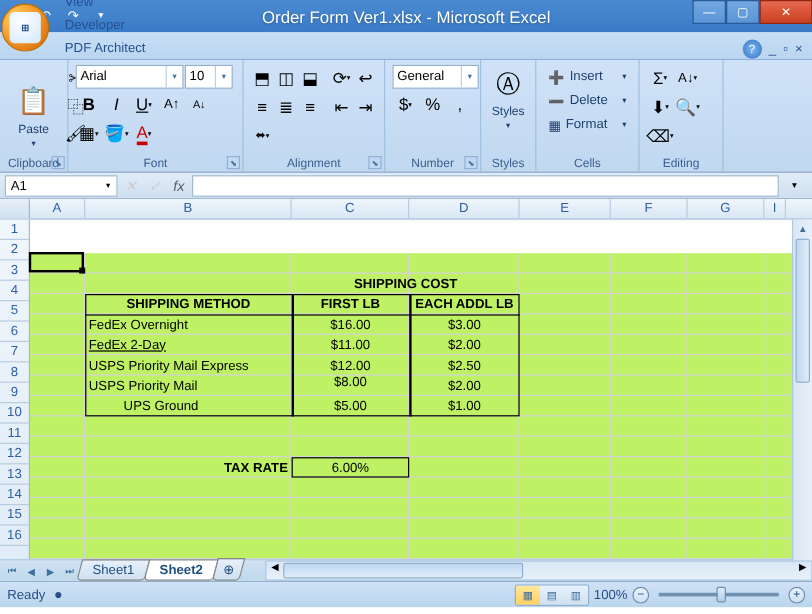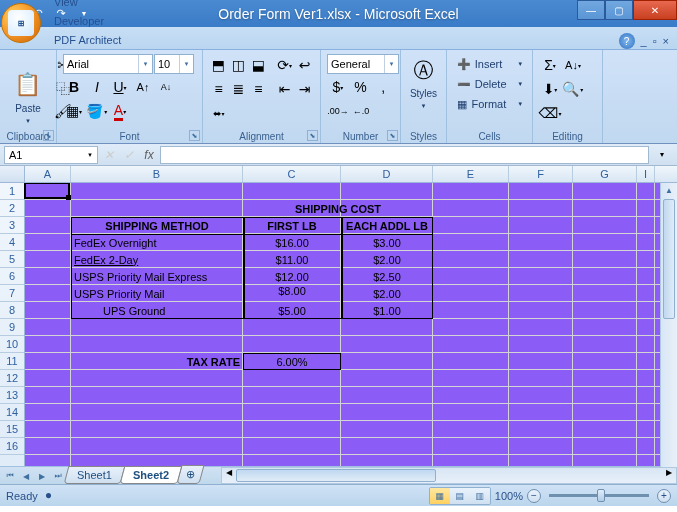--- a/index.html
+++ b/index.html
@@ -48,21 +48,21 @@
 .formula-input{flex:1;height:18px;border:1px solid #a0b8d0;background:#fff;}
 
 
 .grid-wrap { position: relative; height: 318px; display:flex; flex-direction:column; }
 .col-headers { display:flex; height:17px; background:linear-gradient(#f0f6fc,#d8e6f4); border-bottom:1px solid #9db8d8;}
 .corner { width:25px; border-right:1px solid #9db8d8; background:linear-gradient(#e8f0fa,#d0e0f0);}
 .ch { border-right:1px solid #b8cce0; display:flex;align-items:center;justify-content:center;font-size:11px;color:#3060a0;}
 .grid-body { flex:1; display:flex; overflow:hidden;}
 .row-headers { width:25px; background:linear-gradient(#f0f6fc,#e0ecf8); border-right:1px solid #9db8d8;}
 .rh { height:17px; border-bottom:1px solid #b8cce0;display:flex;align-items:center;justify-content:center;font-size:11px;color:#3060a0;}
-.cells { position:relative; flex:1; background:#8b5cf6;}
+.cells { position:relative; flex:1; background:#bef264;margin-top:28px;}
 .gridlines-v { position:absolute;top:0;bottom:0;border-right:1px solid #d4d4d4;}
 .gridlines-h { position:absolute;left:0;right:0;border-bottom:1px solid #d4d4d4;}
 .cell { position:absolute; height:17px; display:flex;align-items:center;padding:0 3px;font-size:11px;font-family:Arial,sans-serif;}
 .cell.center{justify-content:center;}
 .cell.right{justify-content:flex-end;}
 .cell.bold{font-weight:bold;}
 .sel { position:absolute; border:2px solid #000; width:46px; height:17px; left:-1px; top:-1px; pointer-events:none;}
 .sel::after{content:'';position:absolute;right:-3px;bottom:-3px;width:5px;height:5px;background:#000;}
 .tbl-border{position:absolute;border:1px solid #000;}
 
@@ -210,24 +210,20 @@
   <div class="group" style="width:80px;">
     <div class="group-body">
       <div class="combo" style="width:72px;">
           <span>General</span>
           <span class="dd">▾</span>
         </div>
       <div class="row">
         <div class="sm-btn">$<span style="font-size:6px;">▾</span></div>
         <div class="sm-btn">%</div>
         <div class="sm-btn">,</div>
-      </div>
-      <div class="row">
-        <div class="sm-btn" style="font-size:9px;">.00→</div>
-        <div class="sm-btn" style="font-size:9px;">←.0</div>
       </div>
     </div>
     <div class="group-label">Number</div>
     <div class="group-dlg">⬊</div>
   </div>
 
   <div class="group" style="width:46px;">
     <div class="big-btn">
       <div class="ico" style="font-size:20px;">Ⓐ</div>
       <div class="lbl"><span>Styles</span><br><span style="font-size:7px;">▾</span></div>

